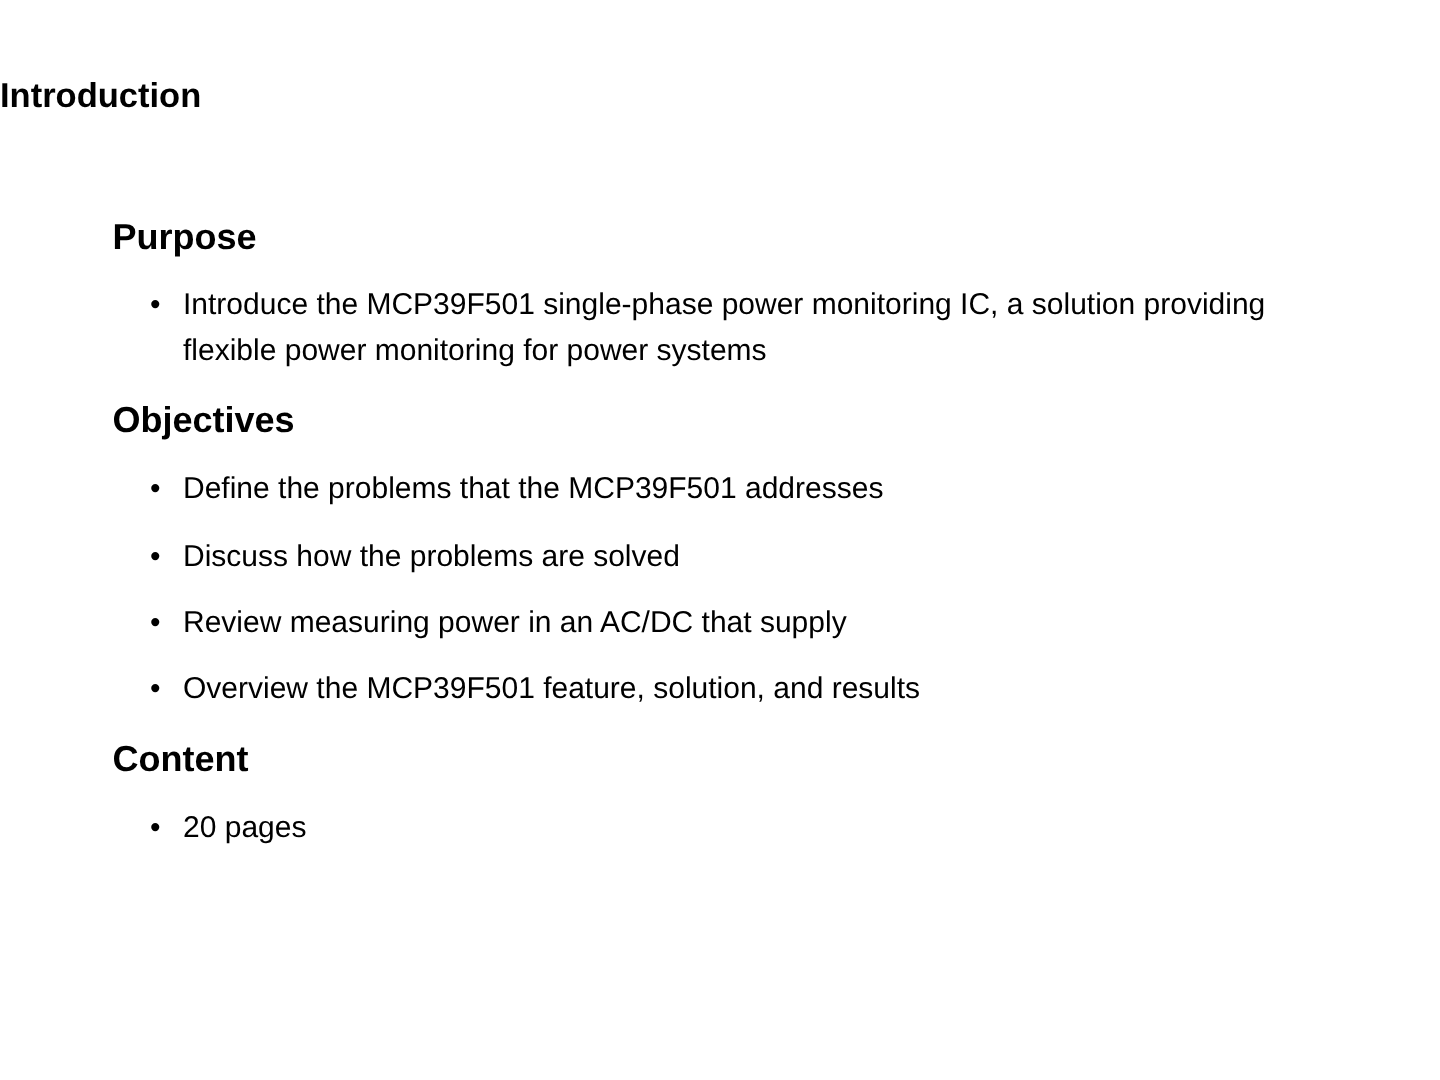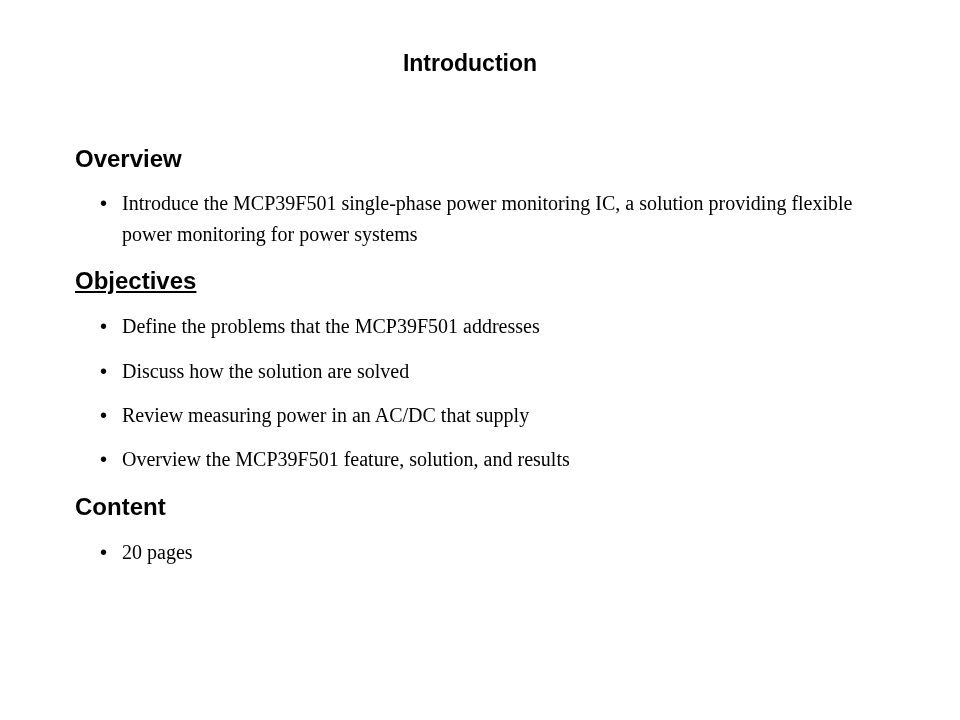--- a/index.html
+++ b/index.html
@@ -2,54 +2,54 @@
 <html><head>
   <meta charset="utf-8">
   <style>
     html, body { margin: 0; padding: 0; background: #ffffff; }
     body {
       width: 960px; height: 720px; position: relative; overflow: hidden;
       font-family: "Liberation Sans", sans-serif; color: #000;
     }
     .title {
       position: absolute; left: 0; top: 50px; width: 940px;
-      text-align: center; font-weight: bold; font-size: 23px;
+      font-weight: bold; font-size: 23px;
     }
     .section-heading {
       position: absolute; left: 75px; font-weight: bold; font-size: 24px;
     }
     .bullet {
       position: absolute; left: 100px; font-size: 20px; line-height: 31px;
     }
     .bullet .dot {
       position: absolute; left: 0; top: 0; width: 22px;
     }
     .bullet .text {
-      display: block; margin-left: 22px; font-family: Liberation Serif, serif;
+      display: block; margin-left: 22px;
     }
   </style>
 </head>
 <body>
 
 <div class="title">Introduction</div>
 
-<div class="section-heading" style="top:145px;">Overview</div>
+<div class="section-heading" style="top:145px;">Purpose</div>
 <div class="bullet" style="top:188px; width:800px;">
   <span class="dot">•</span>
   <span class="text">Introduce the MCP39F501  single-phase power monitoring IC,  a solution providing flexible power monitoring for power systems</span>
 </div>
 
-<div class="section-heading" style="top:267px;text-decoration:underline;">Objectives</div>
+<div class="section-heading" style="top:267px;">Objectives</div>
 <div class="bullet" style="top:311px; width:800px;">
   <span class="dot">•</span>
   <span class="text">Define the problems that the MCP39F501  addresses</span>
 </div>
 <div class="bullet" style="top:356px; width:800px;">
   <span class="dot">•</span>
-  <span class="text">Discuss how the solution are solved</span>
+  <span class="text">Discuss how the problems are solved</span>
 </div>
 <div class="bullet" style="top:400px; width:800px;">
   <span class="dot">•</span>
   <span class="text">Review  measuring power in an AC/DC that supply</span>
 </div>
 <div class="bullet" style="top:444px; width:800px;">
   <span class="dot">•</span>
   <span class="text">Overview  the MCP39F501  feature, solution, and results</span>
 </div>
 

